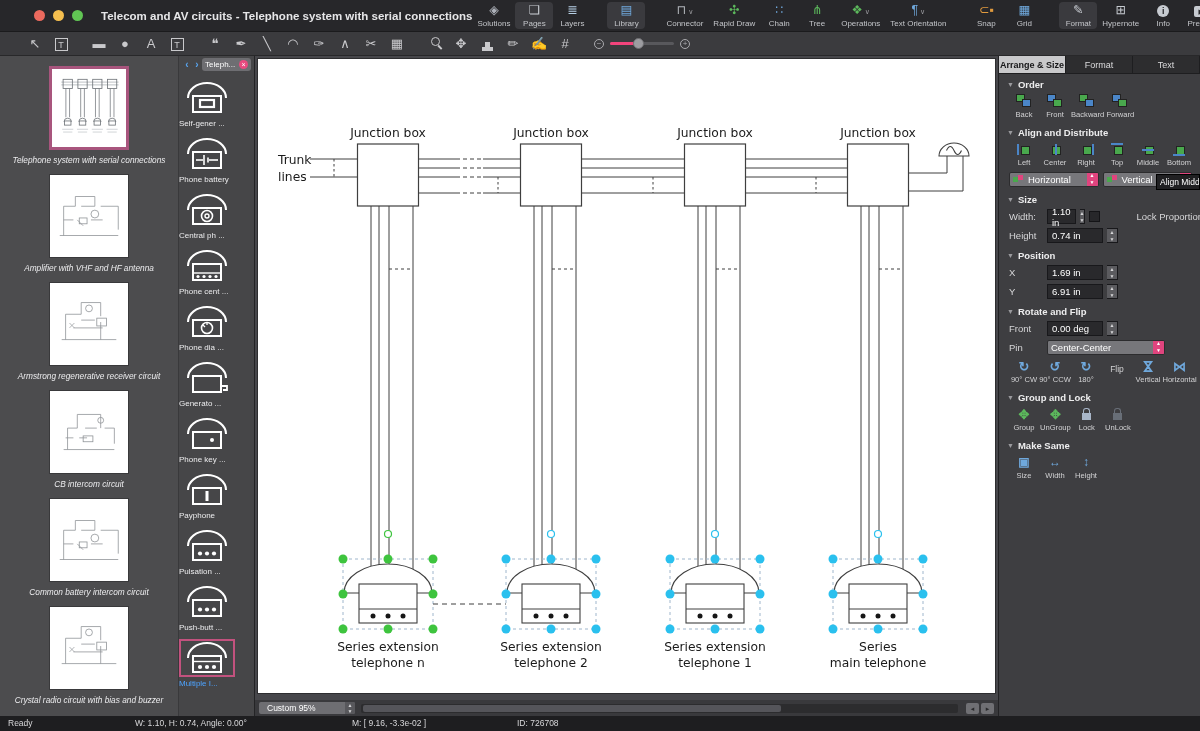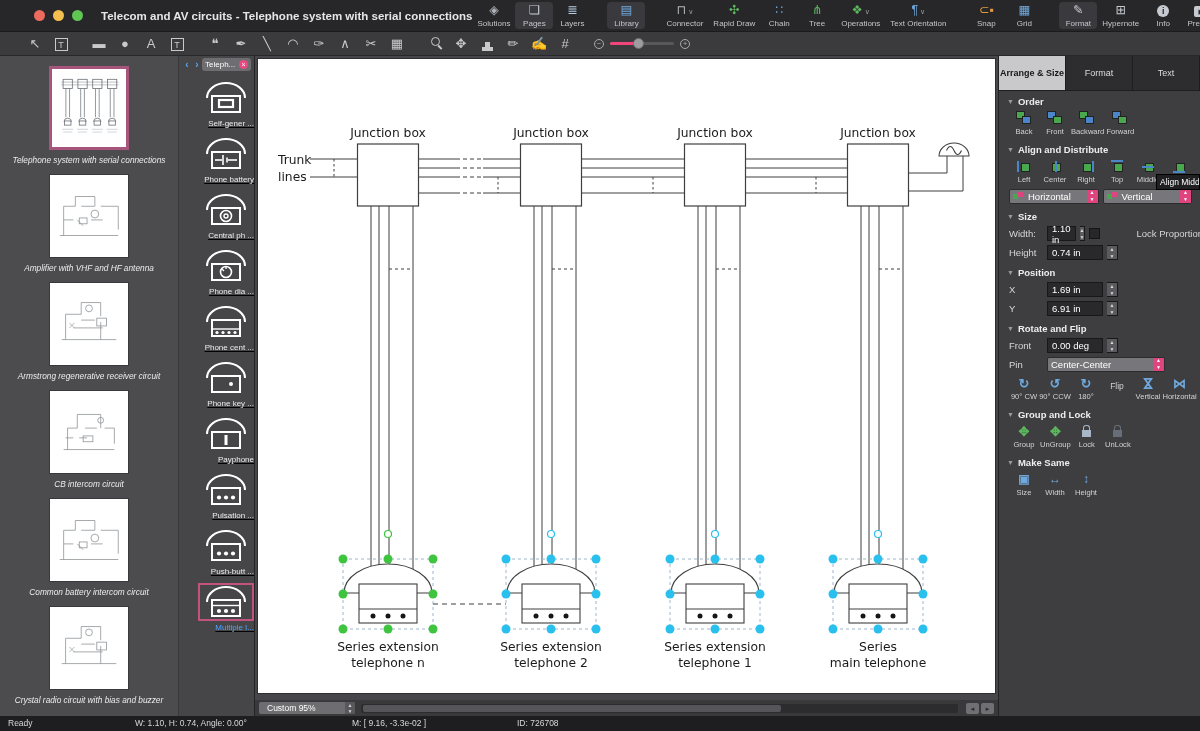--- a/index.html
+++ b/index.html
@@ -44,40 +44,40 @@
   .thumb-item{display:flex;flex-direction:column;align-items:center;margin-bottom:9px;font-style:italic;}
   .thumb{width:80px;height:84px;background:#fff;border:1px solid #39393b;}
   .thumb.sel{border:3px solid #a8557d;}
   .thumb-lbl{font-size:8.3px;color:#ececee;margin-top:5px;white-space:nowrap;}
   .lib-col{width:77px;background:#464648;border-left:1px solid #39393b;border-right:1px solid #242426;overflow:hidden;}
   .lib-head{display:flex;align-items:center;height:16px;padding:2px 3px;}
   .lib-nav{color:#58a6f2;font-size:10px;font-weight:bold;width:10px;text-align:center;cursor:default;}
   .lib-tab{flex:1;display:flex;align-items:center;justify-content:space-between;background:#6e6e72;border-radius:3px;
     padding:0 3px;height:13px;color:#fff;font-size:8px;white-space:nowrap;overflow:hidden;}
   .lib-x{width:9px;height:9px;border-radius:50%;background:#e84a7f;color:#fff;font-size:7px;line-height:9px;text-align:center;flex:none;}
-  .lib-item{display:flex;flex-direction:column;align-items:flex-end;margin-top:7px;text-decoration:underline;}
+  .lib-item{display:flex;flex-direction:column;align-items:flex-start;margin-top:7px;}
   .lib-icobox{width:56px;height:38px;display:flex;align-items:center;justify-content:center;border:2px solid transparent;}
   .lib-item.sel .lib-icobox{border-color:#c2527e;}
   .lib-lbl{font-size:8px;color:#ececee;margin-top:2px;white-space:nowrap;}
   .lib-item.sel .lib-lbl{color:#4da3ff;}
   
   .canvas-col{flex:1;background:#47474b;position:relative;}
   .page{position:absolute;left:2px;top:2px;width:739px;height:636px;background:#ffffff;border:1px solid #2e2e30;}
   .zoomrow{position:absolute;left:0;right:0;bottom:0;height:16px;background:#39393c;display:flex;align-items:center;padding:0 4px;}
   .zoom-popup{width:96px;height:12px;background:#6e6e72;border-radius:2px;display:flex;align-items:center;
     justify-content:space-between;padding-left:8px;color:#fff;font-size:8.5px;}
   .z-step{width:10px;height:12px;background:#58585c;border-radius:0 2px 2px 0;color:#d8d8da;font-size:5px;line-height:6px;text-align:center;}
   .hscroll{flex:1;height:9px;margin:0 6px;background:#2c2c2e;border-radius:2px;position:relative;}
   .hthumb{position:absolute;left:2px;top:1px;bottom:1px;width:70%;background:#55555a;border-radius:2px;}
   .sbtn{width:13px;height:11px;background:#707074;border-radius:2px;margin-left:2px;color:#2a2a2c;font-size:7px;line-height:11px;text-align:center;}
   .sbtn.left::before{content:"◂";}
   .sbtn.right::before{content:"▸";}
   
   .inspector{width:202px;background:#3e3e41;border-left:1px solid #232325;position:relative;font-size:9.5px;color:#d6d6d8;}
-  .insp-tabs{display:flex;height:35px;border-bottom:1px solid #1e1e20;}
+  .insp-tabs{display:flex;height:18px;border-bottom:1px solid #1e1e20;}
   .tab{flex:1;background:#2d2d2f;color:#dcdcde;font-size:9px;display:flex;align-items:center;justify-content:center;
     border-right:1px solid #1e1e20;white-space:nowrap;overflow:hidden;}
   .tab.active{background:#c9c9cb;color:#161618;font-weight:bold;}
   .sec-head{display:flex;align-items:center;gap:4px;padding:5px 8px 2px 8px;color:#ededee;font-weight:bold;font-size:9.5px;}
   .sec-head .chev{color:#9a9a9e;font-size:7px;}
   .icon-row{display:flex;padding:1px 4px 3px 10px;}
   .ibtn{display:flex;flex-direction:column;align-items:center;min-width:30px;margin-right:1px;}
   .ibtn-ico{height:16px;display:flex;align-items:center;justify-content:center;}
   .ibtn-lbl{font-size:7.6px;color:#d2d2d4;margin-top:1px;white-space:nowrap;}
   .lblonly .ibtn-lbl{font-size:8.5px;margin-top:6px;}
@@ -358,40 +358,50 @@
               <circle cx="24" cy="23" r="2" stroke="#fff" fill="none" stroke-width="1.4"></circle>
             </svg>
           </div>
           <div class="lib-lbl">Central ph ...</div>
         </div>
         <div class="lib-item">
           <div class="lib-icobox">
             <svg width="48" height="34" viewBox="0 0 48 34">
               <path d="M5 17 A19 15 0 0 1 43 17" stroke="#fff" fill="none" stroke-width="2"></path>
               <rect x="10" y="15" width="28" height="16" stroke="#fff" fill="none" stroke-width="2"></rect>
-              <circle cx="24" cy="23" r="5.5" stroke="#fff" fill="none" stroke-width="1.6"></circle>
-      <line x1="24" y1="17.5" x2="24" y2="20" stroke="#fff" fill="none" stroke-width="1.3"></line>
-              <line x1="20" y1="20" x2="22" y2="22" stroke="#fff" fill="none" stroke-width="1.3"></line>
-            </svg>
-          </div>
-          <div class="lib-lbl">Phone dia ...</div>
-        </div>
-        <div class="lib-item">
-          <div class="lib-icobox">
-            <svg width="48" height="34" viewBox="0 0 48 34">
-              <path d="M5 17 A19 15 0 0 1 43 17" stroke="#fff" fill="none" stroke-width="2"></path>
-              <rect x="10" y="15" width="28" height="16" stroke="#fff" fill="none" stroke-width="2"></rect>
               <line x1="10" y1="24" x2="38" y2="24" stroke="#fff" fill="none" stroke-width="1.4"></line>
               <circle cx="15" cy="27.5" r="1.6" fill="#fff"></circle>
               <circle cx="21" cy="27.5" r="1.6" fill="#fff"></circle>
               <circle cx="27" cy="27.5" r="1.6" fill="#fff"></circle>
               <circle cx="33" cy="27.5" r="1.6" fill="#fff"></circle>
             </svg>
           </div>
           <div class="lib-lbl">Phone cent ...</div>
+        </div>
+        <div class="lib-item">
+          <div class="lib-icobox">
+            <svg width="48" height="34" viewBox="0 0 48 34">
+              <path d="M5 17 A19 15 0 0 1 43 17" stroke="#fff" fill="none" stroke-width="2"></path>
+              <rect x="10" y="15" width="28" height="16" stroke="#fff" fill="none" stroke-width="2"></rect>
+              <circle cx="24" cy="23" r="5.5" stroke="#fff" fill="none" stroke-width="1.6"></circle>
+      <line x1="24" y1="17.5" x2="24" y2="20" stroke="#fff" fill="none" stroke-width="1.3"></line>
+              <line x1="20" y1="20" x2="22" y2="22" stroke="#fff" fill="none" stroke-width="1.3"></line>
+            </svg>
+          </div>
+          <div class="lib-lbl">Phone dia ...</div>
+        </div>
+        <div class="lib-item">
+          <div class="lib-icobox">
+            <svg width="48" height="34" viewBox="0 0 48 34">
+              <path d="M5 17 A19 15 0 0 1 43 17" stroke="#fff" fill="none" stroke-width="2"></path>
+              <rect x="10" y="15" width="28" height="16" stroke="#fff" fill="none" stroke-width="2"></rect>
+              <path d="M38 25 h6 v4 h-4" stroke="#fff" fill="none" stroke-width="1.8"></path>
+            </svg>
+          </div>
+          <div class="lib-lbl">Generato ...</div>
         </div>
         <div class="lib-item">
           <div class="lib-icobox">
             <svg width="48" height="34" viewBox="0 0 48 34">
               <path d="M5 17 A19 15 0 0 1 43 17" stroke="#fff" fill="none" stroke-width="2"></path>
               <rect x="10" y="15" width="28" height="16" stroke="#fff" fill="none" stroke-width="2"></rect>
               <circle cx="29" cy="23" r="2" fill="#fff"></circle>
             </svg>
           </div>
           <div class="lib-lbl">Phone key ...</div>

